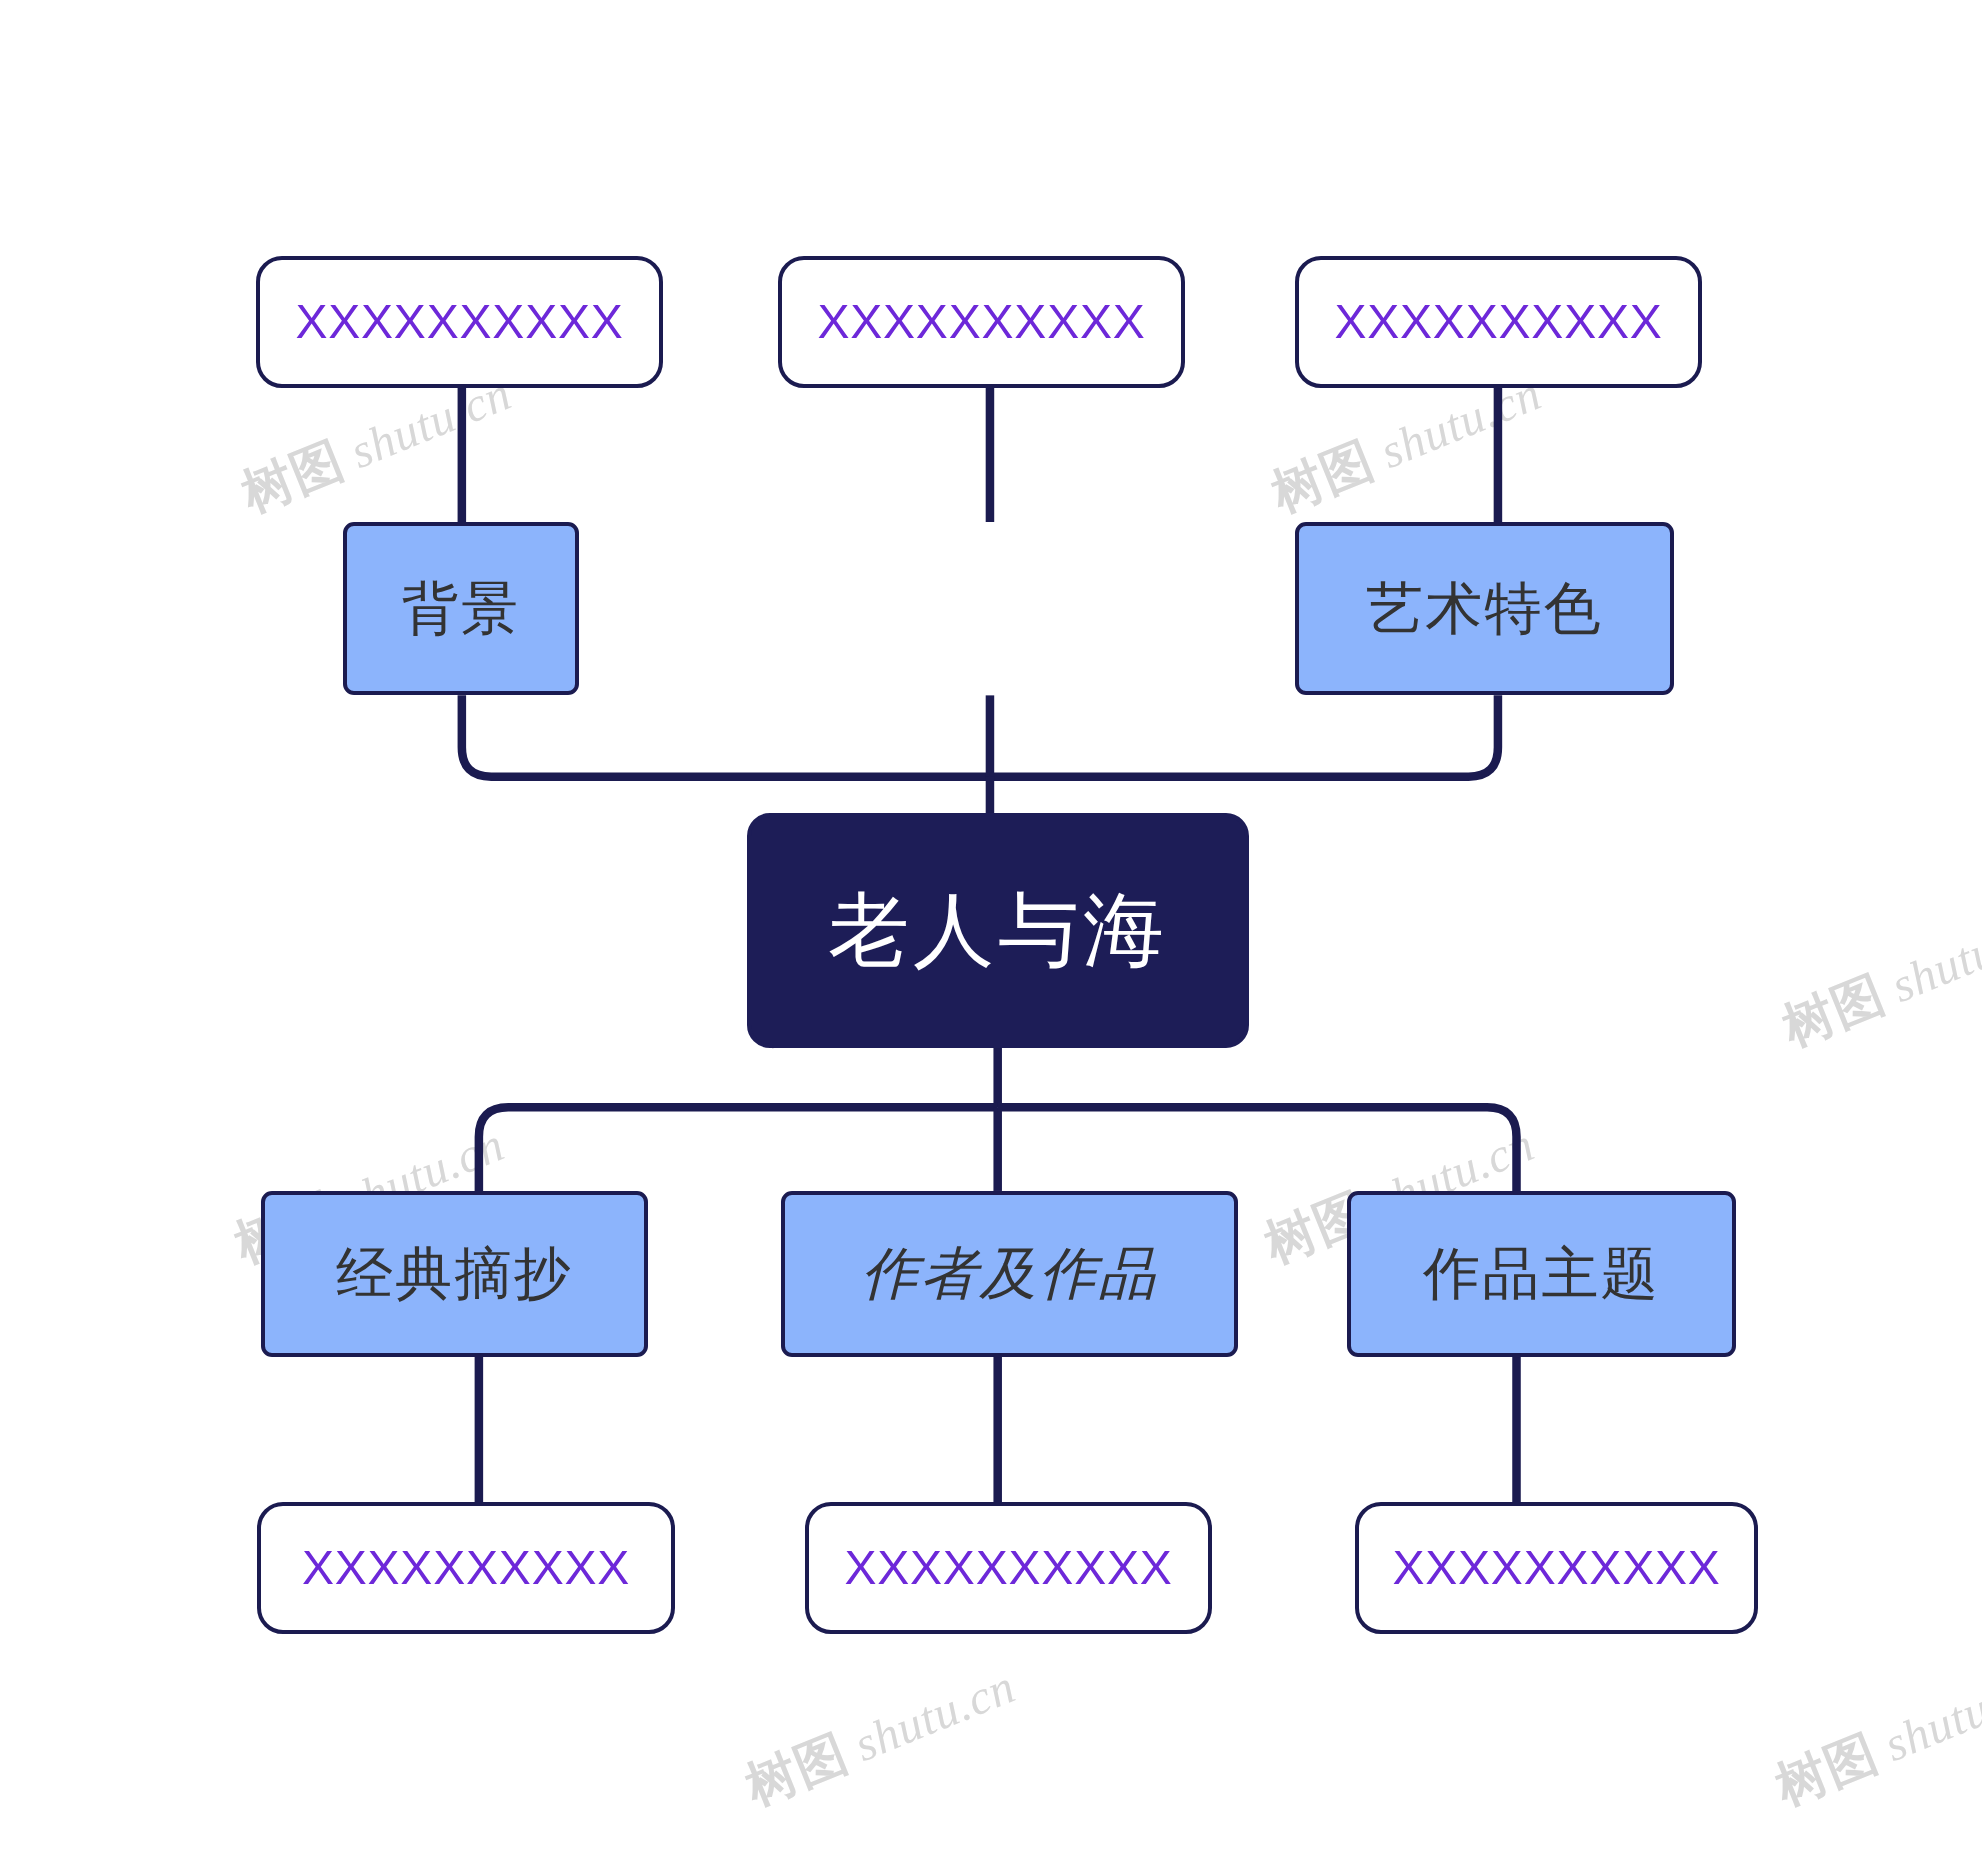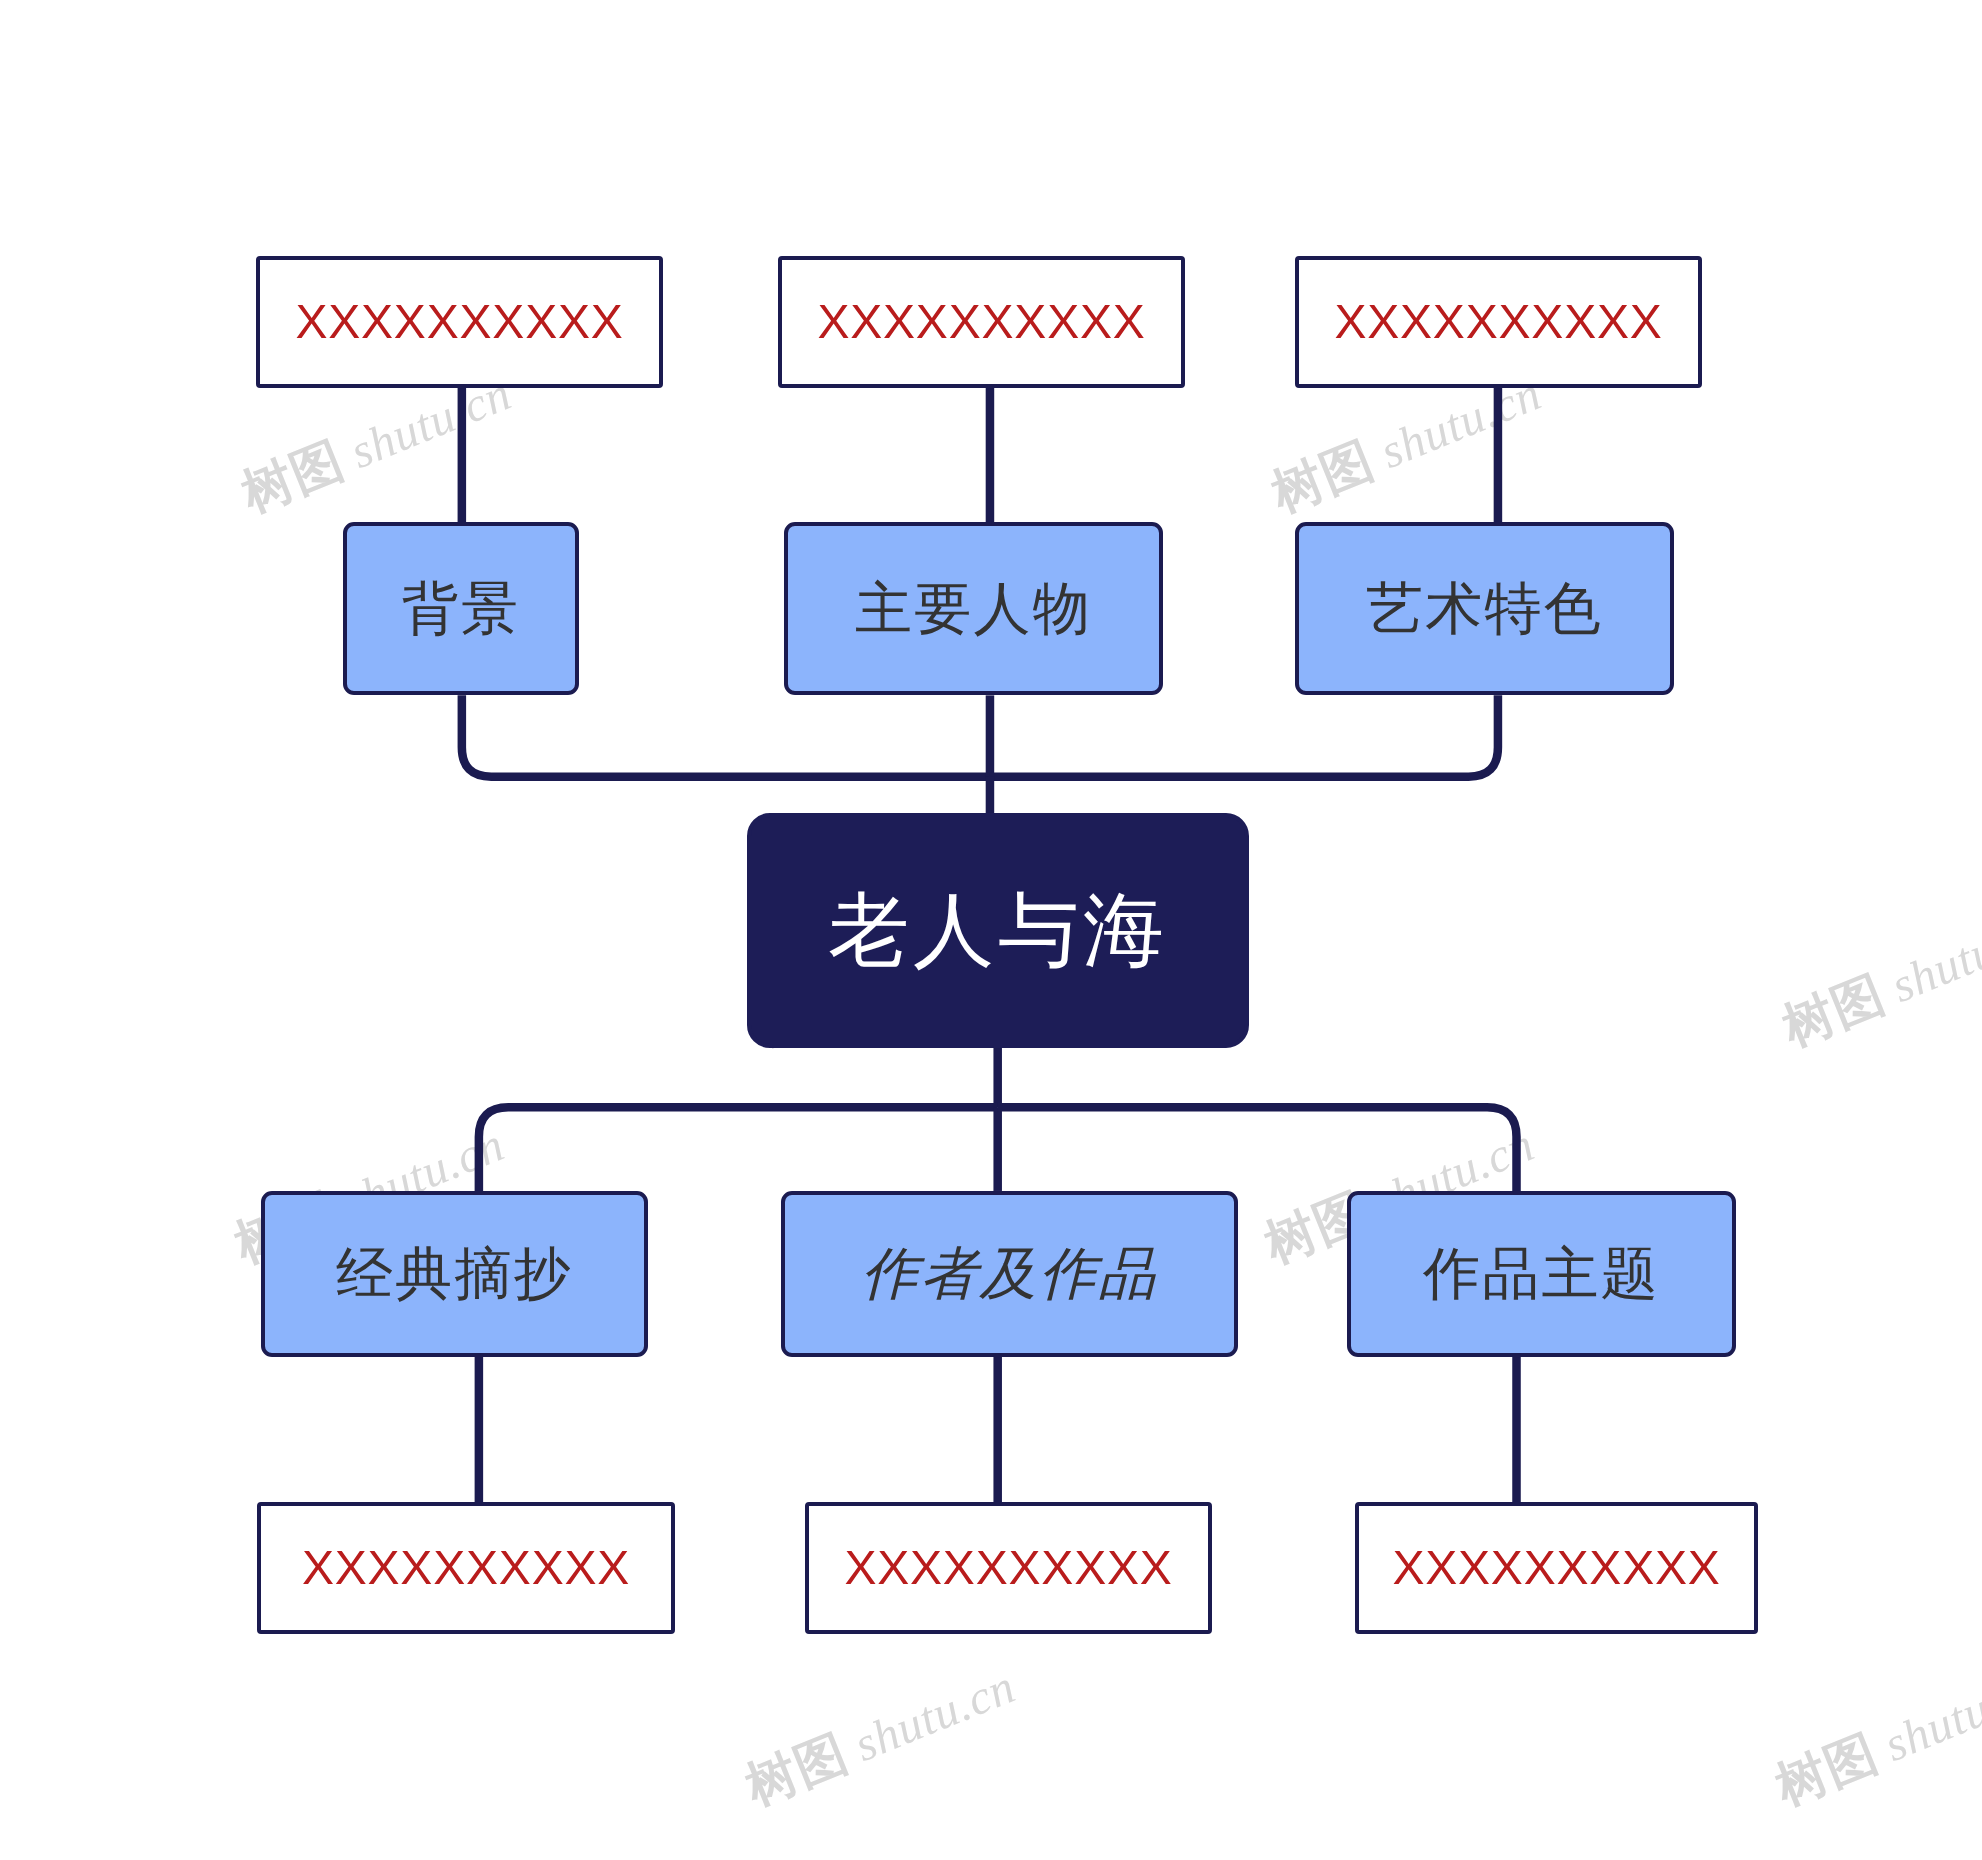--- a/index.html
+++ b/index.html
@@ -60,22 +60,22 @@
     display: flex;
     align-items: center;
     justify-content: center;
     z-index: 20;
     text-align: center;
     line-height: 1.15;
   }
   .node-leaf {
     background: #ffffff;
     border: 4.6px solid #1b1b50;
-    border-radius: 4px;
-    color: #b91c1c;
+    border-radius: 26px;
+    color: #6d28d9;
     font-size: 48px;
     letter-spacing: 0.8px;
     font-family: "Liberation Sans", "DejaVu Sans", sans-serif;
   }
   .node-branch {
     background: #8cb4fc;
     border: 4.6px solid #1b1b50;
     border-radius: 11px;
     color: #333333;
     font-size: 57px;
@@ -152,23 +152,20 @@
   </div>
 
   <div class="node node-leaf" style="left:1295px; top:256px; width:407px; height:132px;">
     <span>XXXXXXXXXX</span>
   </div>
 
   <div class="node node-branch" style="left:343px; top:522px; width:236px; height:173px;">
     <span>背景</span>
   </div>
 
-  <div class="node node-branch" style="left:784px; top:522px; width:379px; height:173px;">
-    <span>主要人物</span>
-  </div>
 
   <div class="node node-branch" style="left:1295px; top:522px; width:379px; height:173px;">
     <span>艺术特色</span>
   </div>
 
   <div class="node node-root" style="left:747px; top:813px; width:502px; height:235px;text-align:center;">
     <span>老人与海</span>
   </div>
 
   <div class="node node-branch" style="left:261px; top:1191px; width:387px; height:166px;">

